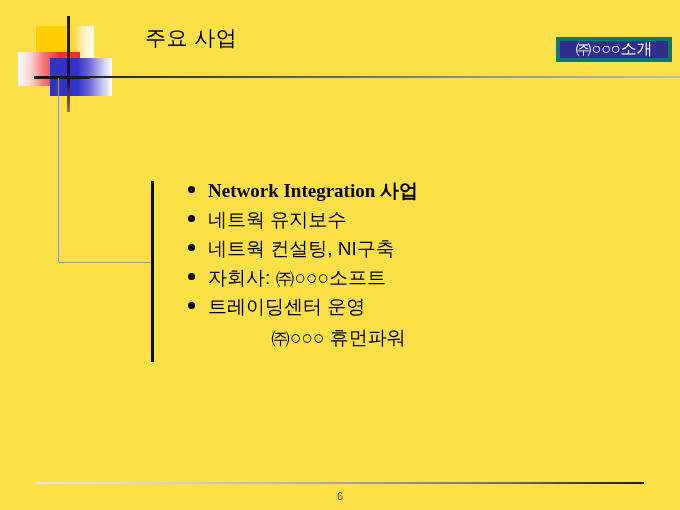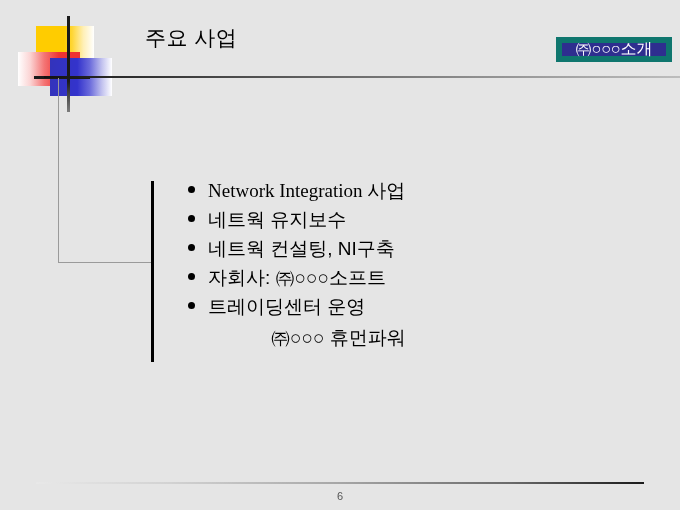--- a/index.html
+++ b/index.html
@@ -7,21 +7,21 @@
     padding: 0;
     background: #ffffff;
   }
   body {
     font-family: "Liberation Sans", "DejaVu Sans", sans-serif;
   }
   .slide {
     position: relative;
     width: 680px;
     height: 510px;
-    background: #e5e5e5;
+    background: #fde047;
     overflow: hidden;
   }
 
   
   .motif { position: absolute; left: 0; top: 0; width: 140px; height: 120px; }
 
   .sq-yellow {
     position: absolute;
     left: 36px; top: 26px;
     width: 58px; height: 46px;
@@ -66,21 +66,21 @@
     left: 44px; top: 76px;
     width: 636px; height: 2px;
     background: linear-gradient(to right, #111111 0%, #2b2b2b 12%, #5a5a5a 38%, #8f8f8f 68%, #bdbdbd 100%);
   }
 
   .badge {
     position: absolute;
     left: 556px; top: 37px;
     width: 116px; height: 25px;
     background: #2E2E8F;
-    border: 6px solid #0f766e;
+    border: 4px solid #0f766e;
     box-sizing: border-box;
     display: flex;
     align-items: center;
     justify-content: center;
     color: #ffffff;
     font-size: 16px;
     letter-spacing: 0px;
     white-space: nowrap;
   }
 
@@ -124,21 +124,21 @@
     position: relative;
     top: -4px;
   }
   .btext {
     font-size: 19px;
     color: #000000;
     white-space: nowrap;
   }
   .btext.serif-bold {
     font-family: "Liberation Serif", "DejaVu Serif", serif;
-    font-weight: normal;
+    font-weight: bold;
     font-size: 19px;
   }
   .sub-line {
     margin-left: 83px;
     font-size: 19px;
     color: #000000;
     white-space: nowrap;
     height: 30px;
     line-height: 30px;
   }

